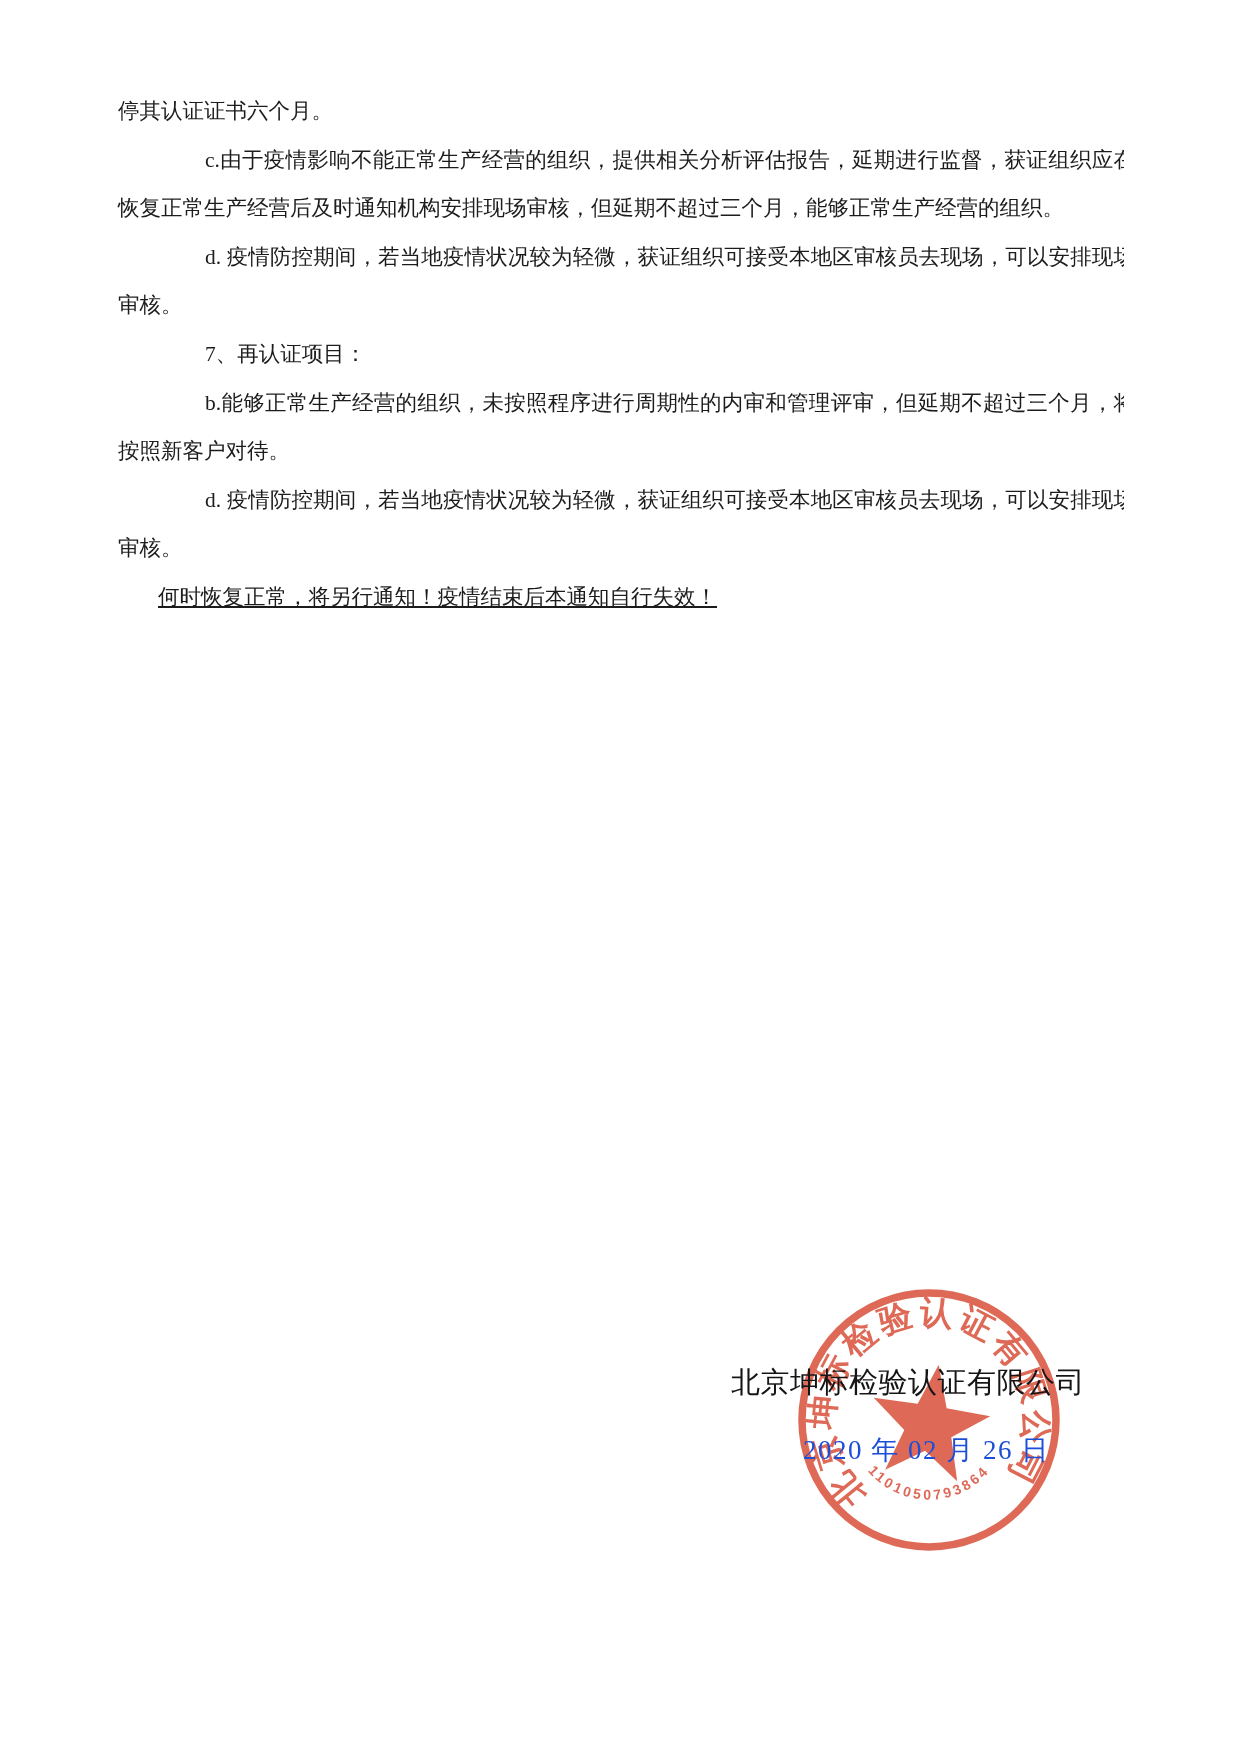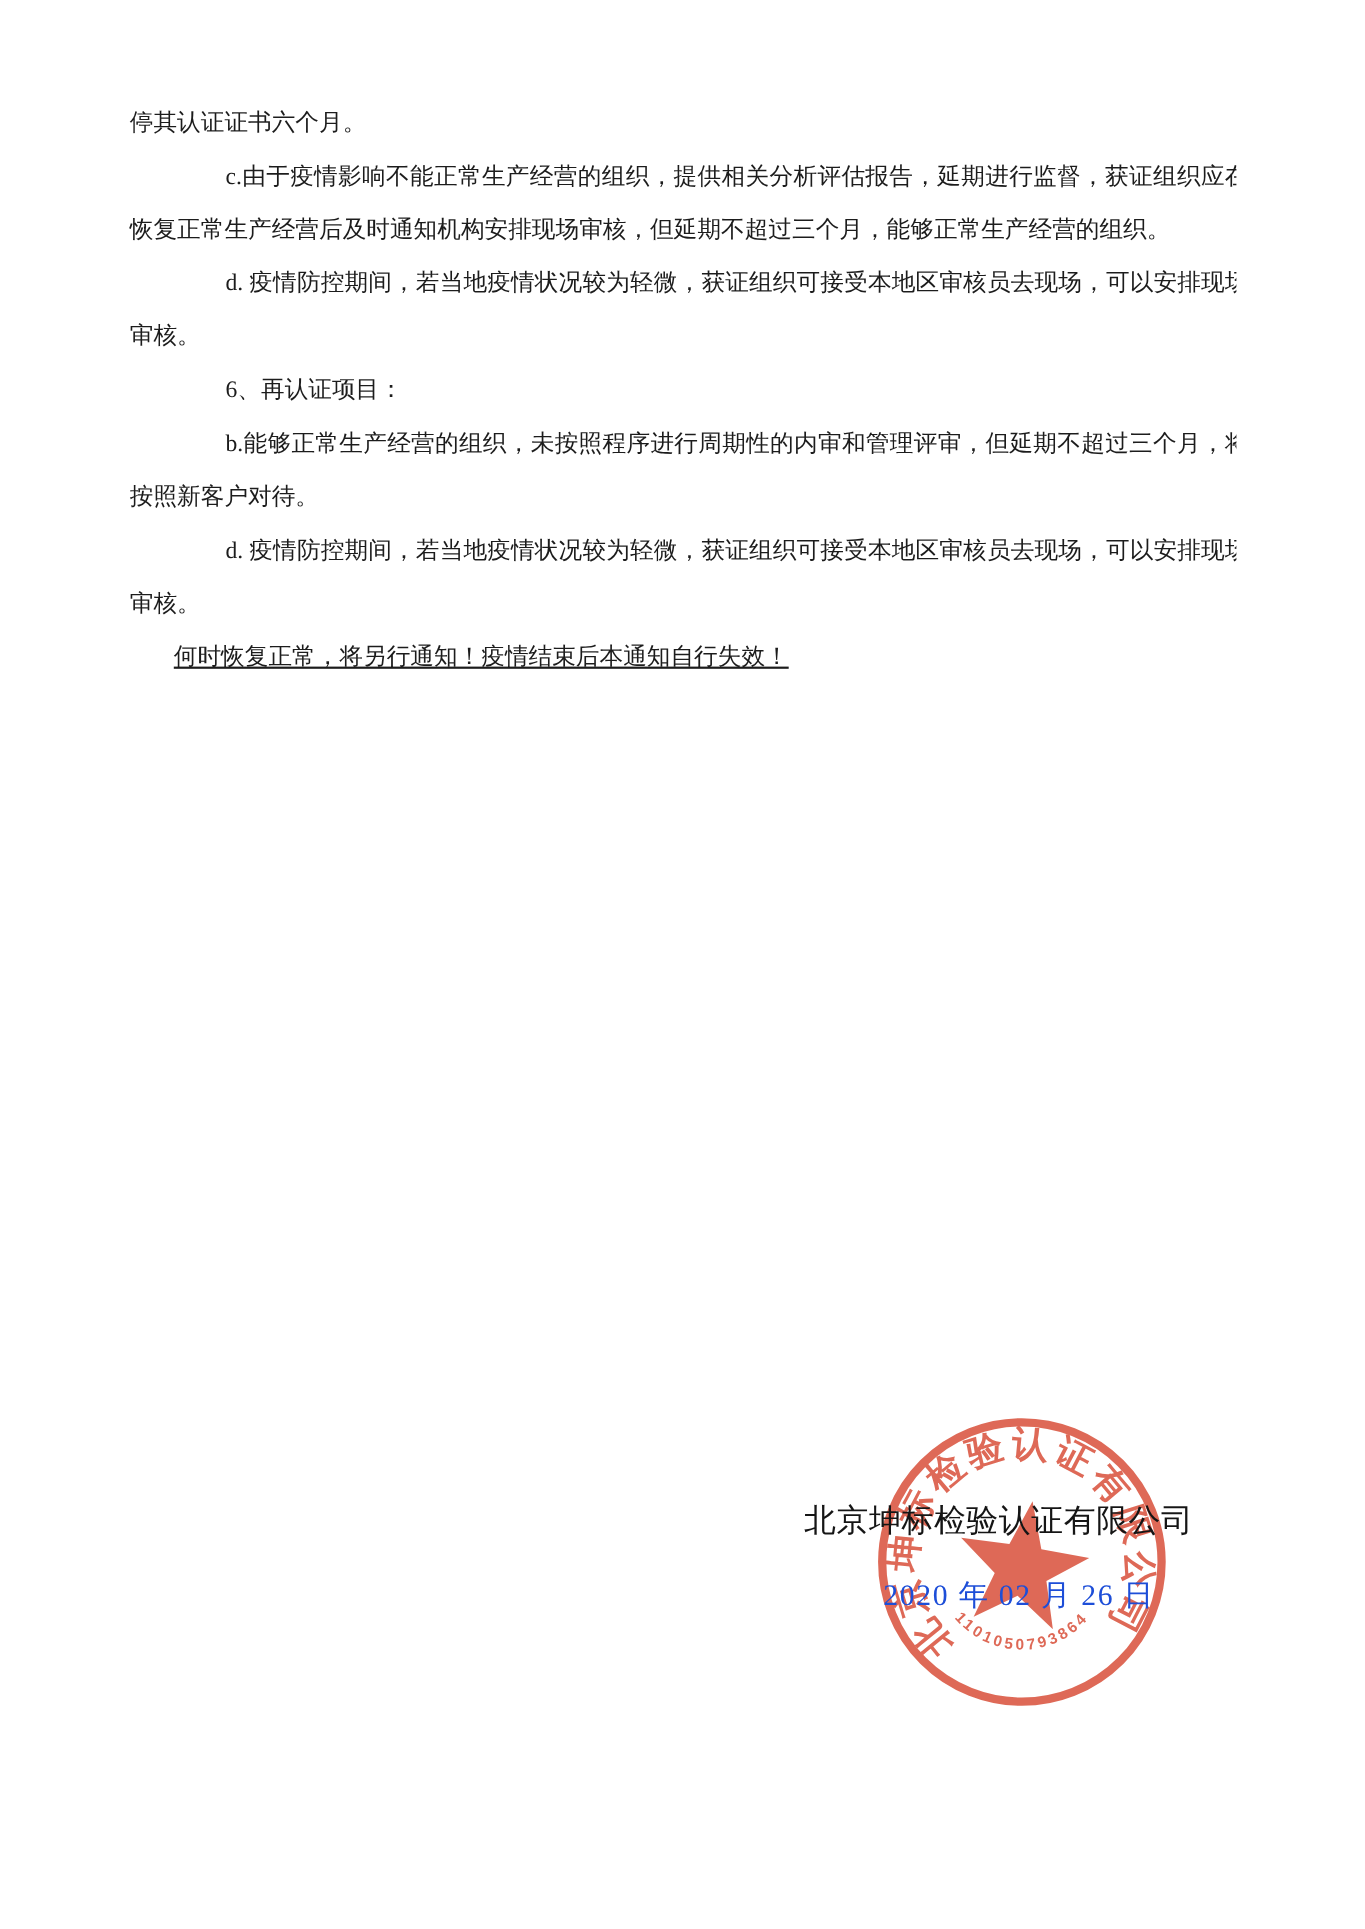--- a/index.html
+++ b/index.html
@@ -77,21 +77,21 @@
 </style>
 </head>
 <body>
 
 <div class="page">
 
   <div class="body-text">
     <p class="para">停其认证证书六个月。</p>
     <p class="para indent-item">c.由于疫情影响不能正常生产经营的组织，提供相关分析评估报告，延期进行监督，获证组织应在恢复正常生产经营后及时通知机构安排现场审核，但延期不超过三个月，能够正常生产经营的组织。</p>
     <p class="para indent-item">d.  疫情防控期间，若当地疫情状况较为轻微，获证组织可接受本地区审核员去现场，可以安排现场审核。</p>
-    <p class="para indent-item">6、再认证项目：</p>
+    <p class="para indent-item">7、再认证项目：</p>
     <p class="para indent-item">b.能够正常生产经营的组织，未按照程序进行周期性的内审和管理评审，但延期不超过三个月，将按照新客户对待。</p>
     <p class="para indent-item">d.  疫情防控期间，若当地疫情状况较为轻微，获证组织可接受本地区审核员去现场，可以安排现场审核。</p>
     <p class="para indent-close">何时恢复正常，将另行通知！疫情结束后本通知自行失效！</p>
   </div>
 
   <div class="stamp">
     <svg width="282" height="282" viewBox="-141 -141 282 282" xmlns="http://www.w3.org/2000/svg">
       <defs>
         <path id="arcTop" d="M -67.9 67.9 A 96 96 0 1 1 67.9 67.9" fill="none"></path>
         <path id="arcBottom" d="M -65 46 A 79.6 79.6 0 0 0 65 46" fill="none"></path>

